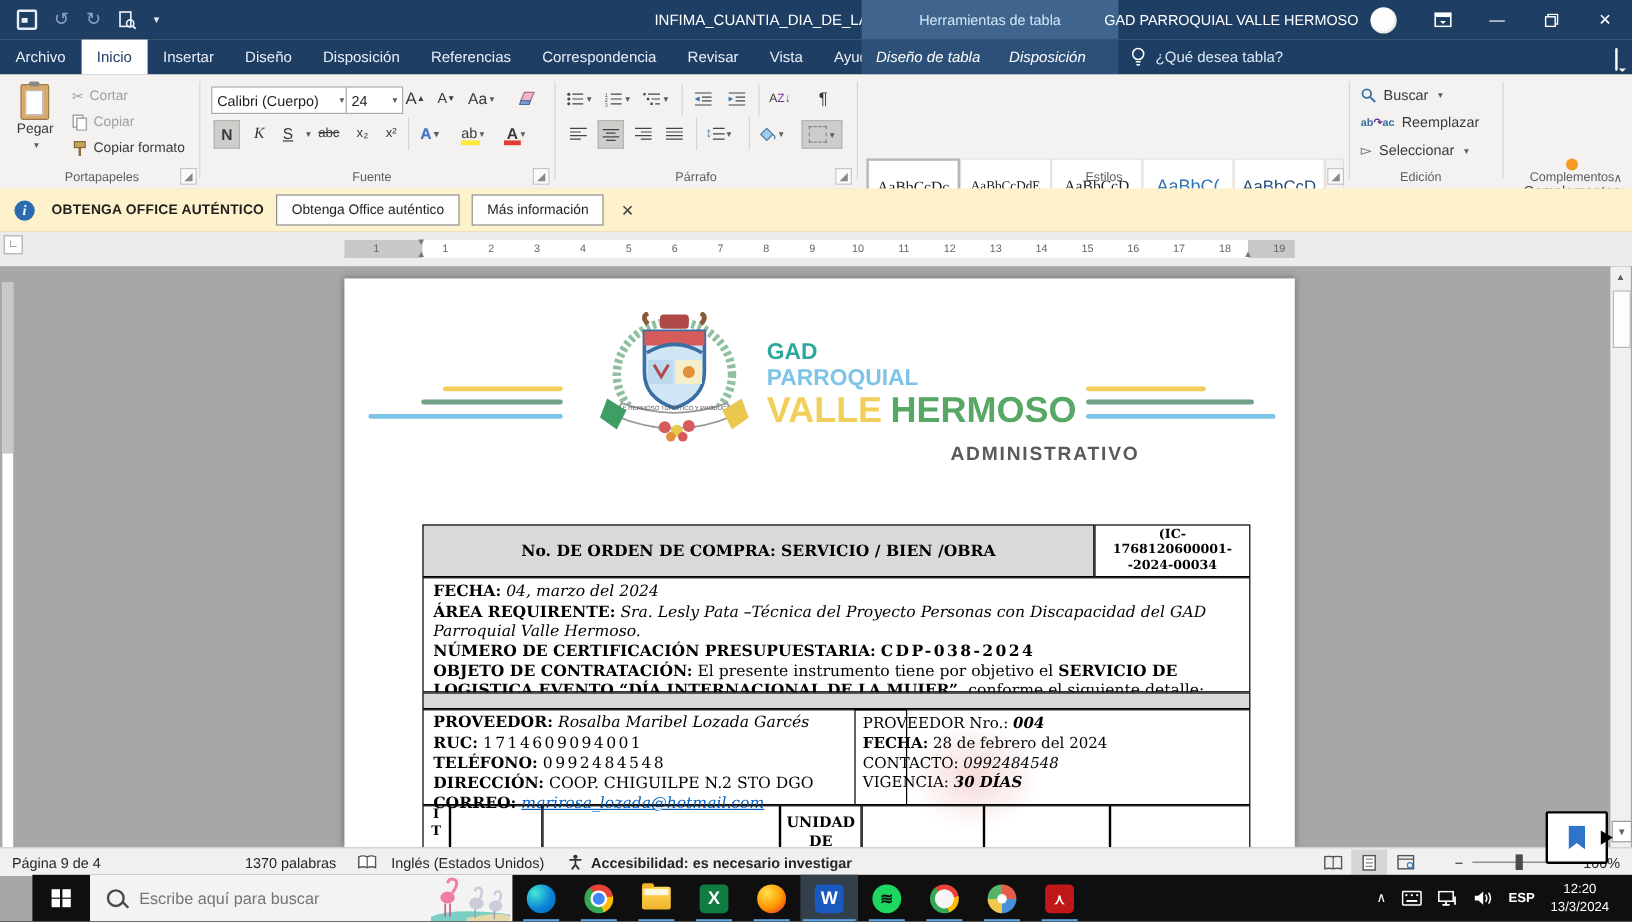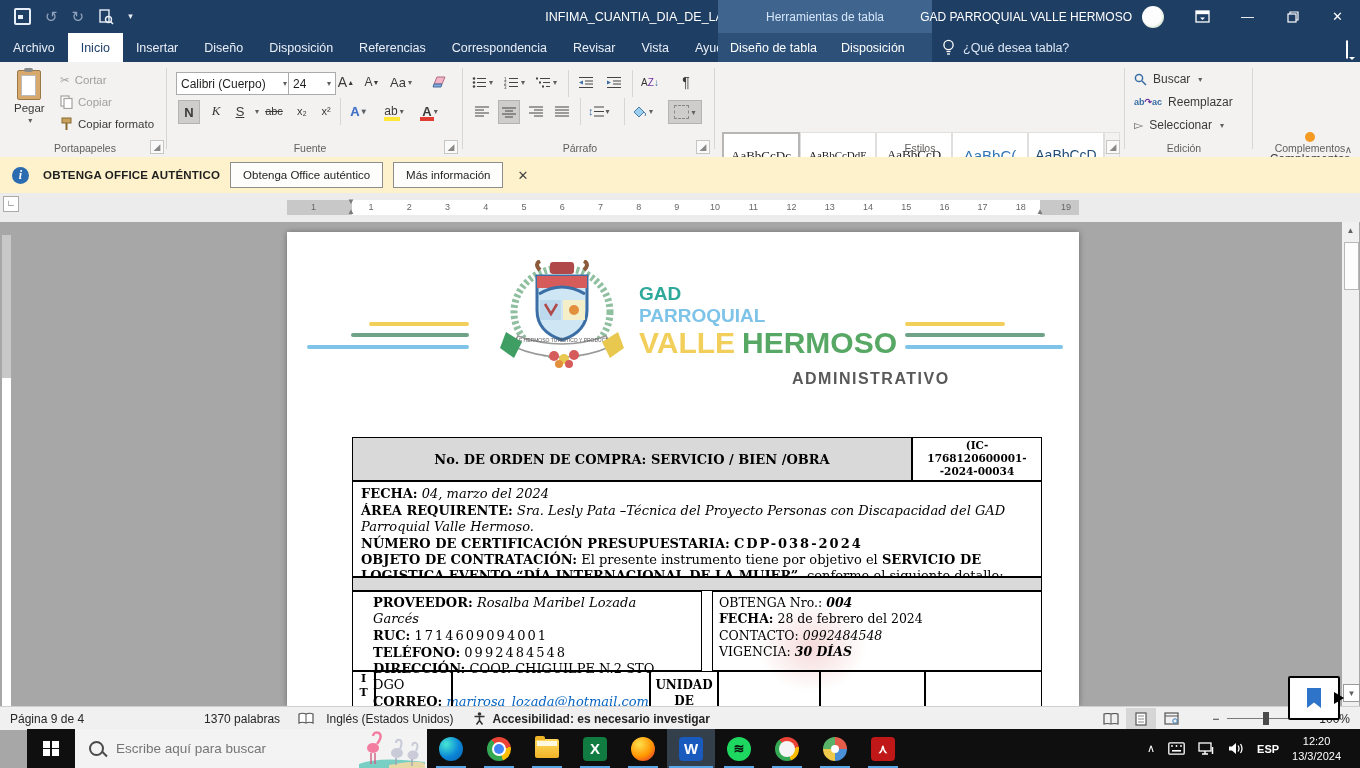--- a/index.html
+++ b/index.html
@@ -20,21 +20,21 @@
   .tb-right{position:absolute;right:0;top:0;height:33px;display:flex;align-items:center;}
   .account{font-size:12px;color:#fff;margin-right:10px;}
   .avatar{width:22px;height:22px;border-radius:50%;background:radial-gradient(circle at 45% 45%,#fdfdfd 55%,#d8e6d2 70%,#f2e9da);margin-right:16px;}
   .winbtn{width:45px;height:33px;display:flex;align-items:center;justify-content:center;color:#fff;font-size:13px;}
   .winbtn svg{display:block;}
   
   #tabrow{left:0;top:33px;width:1360px;height:29px;background:#1f3e63;display:flex;align-items:stretch;color:#e9eff8;}
   .mtab{padding:0 13px;display:flex;align-items:center;font-size:12.5px;}
   .mtab.active{background:#fff;color:#20406a;}
   .ctxzone{position:absolute;left:718px;top:33px;width:214px;height:29px;background:#2d5078;display:flex;}
-  .ctab{padding:0 12px;display:flex;align-items:center;font-size:12.5px;color:#fff;}
+  .ctab{padding:0 12px;display:flex;align-items:center;font-size:12.5px;color:#fff;font-style:italic;}
   .tellme{position:absolute;left:942px;top:33px;height:29px;display:flex;align-items:center;gap:8px;font-size:12.5px;color:#dce8f6;}
   .bubbleicon{width:16px;height:12px;border:1.5px solid #fff;border-radius:2px;position:relative;}
   .bubbleicon::after{content:"";position:absolute;left:2px;bottom:-5px;border:3px solid transparent;border-top-color:#fff;}
   
   #ribbon{left:0;top:62px;width:1360px;height:95px;background:#f3f2f1;border-bottom:1px solid #d8d6d4;font-size:11.5px;color:#3b3a39;}
   .gsep{position:absolute;top:6px;bottom:8px;width:1px;background:#d8d6d4;}
   .glabel{position:absolute;bottom:3px;font-size:10.5px;color:#605e5c;text-align:center;}
   .launch{position:absolute;bottom:3px;width:12px;height:12px;color:#8a8886;font-size:9px;line-height:12px;text-align:center;border:1px solid #c8c6c4;background:#fafafa;}
   .bigbtn{position:absolute;display:flex;flex-direction:column;align-items:center;gap:2px;padding:4px 6px;}
   .clipicon{width:22px;height:28px;background:#d8a96c;border:1px solid #9a7948;border-radius:2px;position:relative;}
@@ -568,34 +568,34 @@
         <div class="docline"><span class="b">NÚMERO  DE  CERTIFICACIÓN  PRESUPUESTARIA:</span>
           <span class="b sp">CDP-038-2024</span></div>
         <div class="docline"><span class="b">OBJETO DE CONTRATACIÓN:</span>
           <span>El presente  instrumento  tiene  por  objetivo  el</span>
           <span class="b">SERVICIO DE LOGISTICA EVENTO “DÍA INTERNACIONAL DE LA MUJER”,</span>
           <span>conforme  el  siguiente  detalle:</span></div>
       </div>
 
       <div class="dcell graycell" style="left:65px;top:345px;width:690px;height:14px;"></div>
 
-      <div class="dcell" style="left:65px;top:359px;width:350px;height:80px;font-size:13px;padding:2px 20px;box-sizing:border-box;">
+      <div class="dcell" style="left:65px;top:359px;width:404px;height:80px;font-size:13px;padding:2px 8px;box-sizing:border-box;">
         <div class="docline"><span class="b">PROVEEDOR:</span>
           <span class="i">Rosalba Maribel Lozada Garcés</span></div>
         <div class="docline"><span class="b">RUC:</span>
           <span class="sp">1714609094001</span></div>
         <div class="docline"><span class="b">TELÉFONO:</span>
           <span class="sp">0992484548</span></div>
         <div class="docline"><span class="b">DIRECCIÓN:</span>
           <span>COOP.  CHIGUILPE  N.2  STO  DGO</span></div>
         <div class="docline"><span class="b">CORREO:</span>
           <span class="link">marirosa_lozada@hotmail.com</span></div>
       </div>
       <div class="dcell" style="left:425px;top:359px;width:330px;height:80px;font-size:12.5px;padding:2px 6px;box-sizing:border-box;">
-        <div class="docline"><span>OBTENGA  Nro.:</span>
+        <div class="docline"><span>PROVEEDOR  Nro.:</span>
           <span class="b i">004</span></div>
         <div class="docline"><span class="b">FECHA:</span>
           <span>28 de febrero del 2024</span></div>
         <div class="docline"><span>CONTACTO:</span>
           <span class="i">0992484548</span></div>
         <div class="docline"><span>VIGENCIA:</span>
           <span class="b i">30 DÍAS</span></div>
       </div>
 
       <div class="dcell b" style="left:65px;top:439px;width:23px;height:60px;font-size:11px;text-align:center;white-space:pre-line;line-height:1.3;">I

